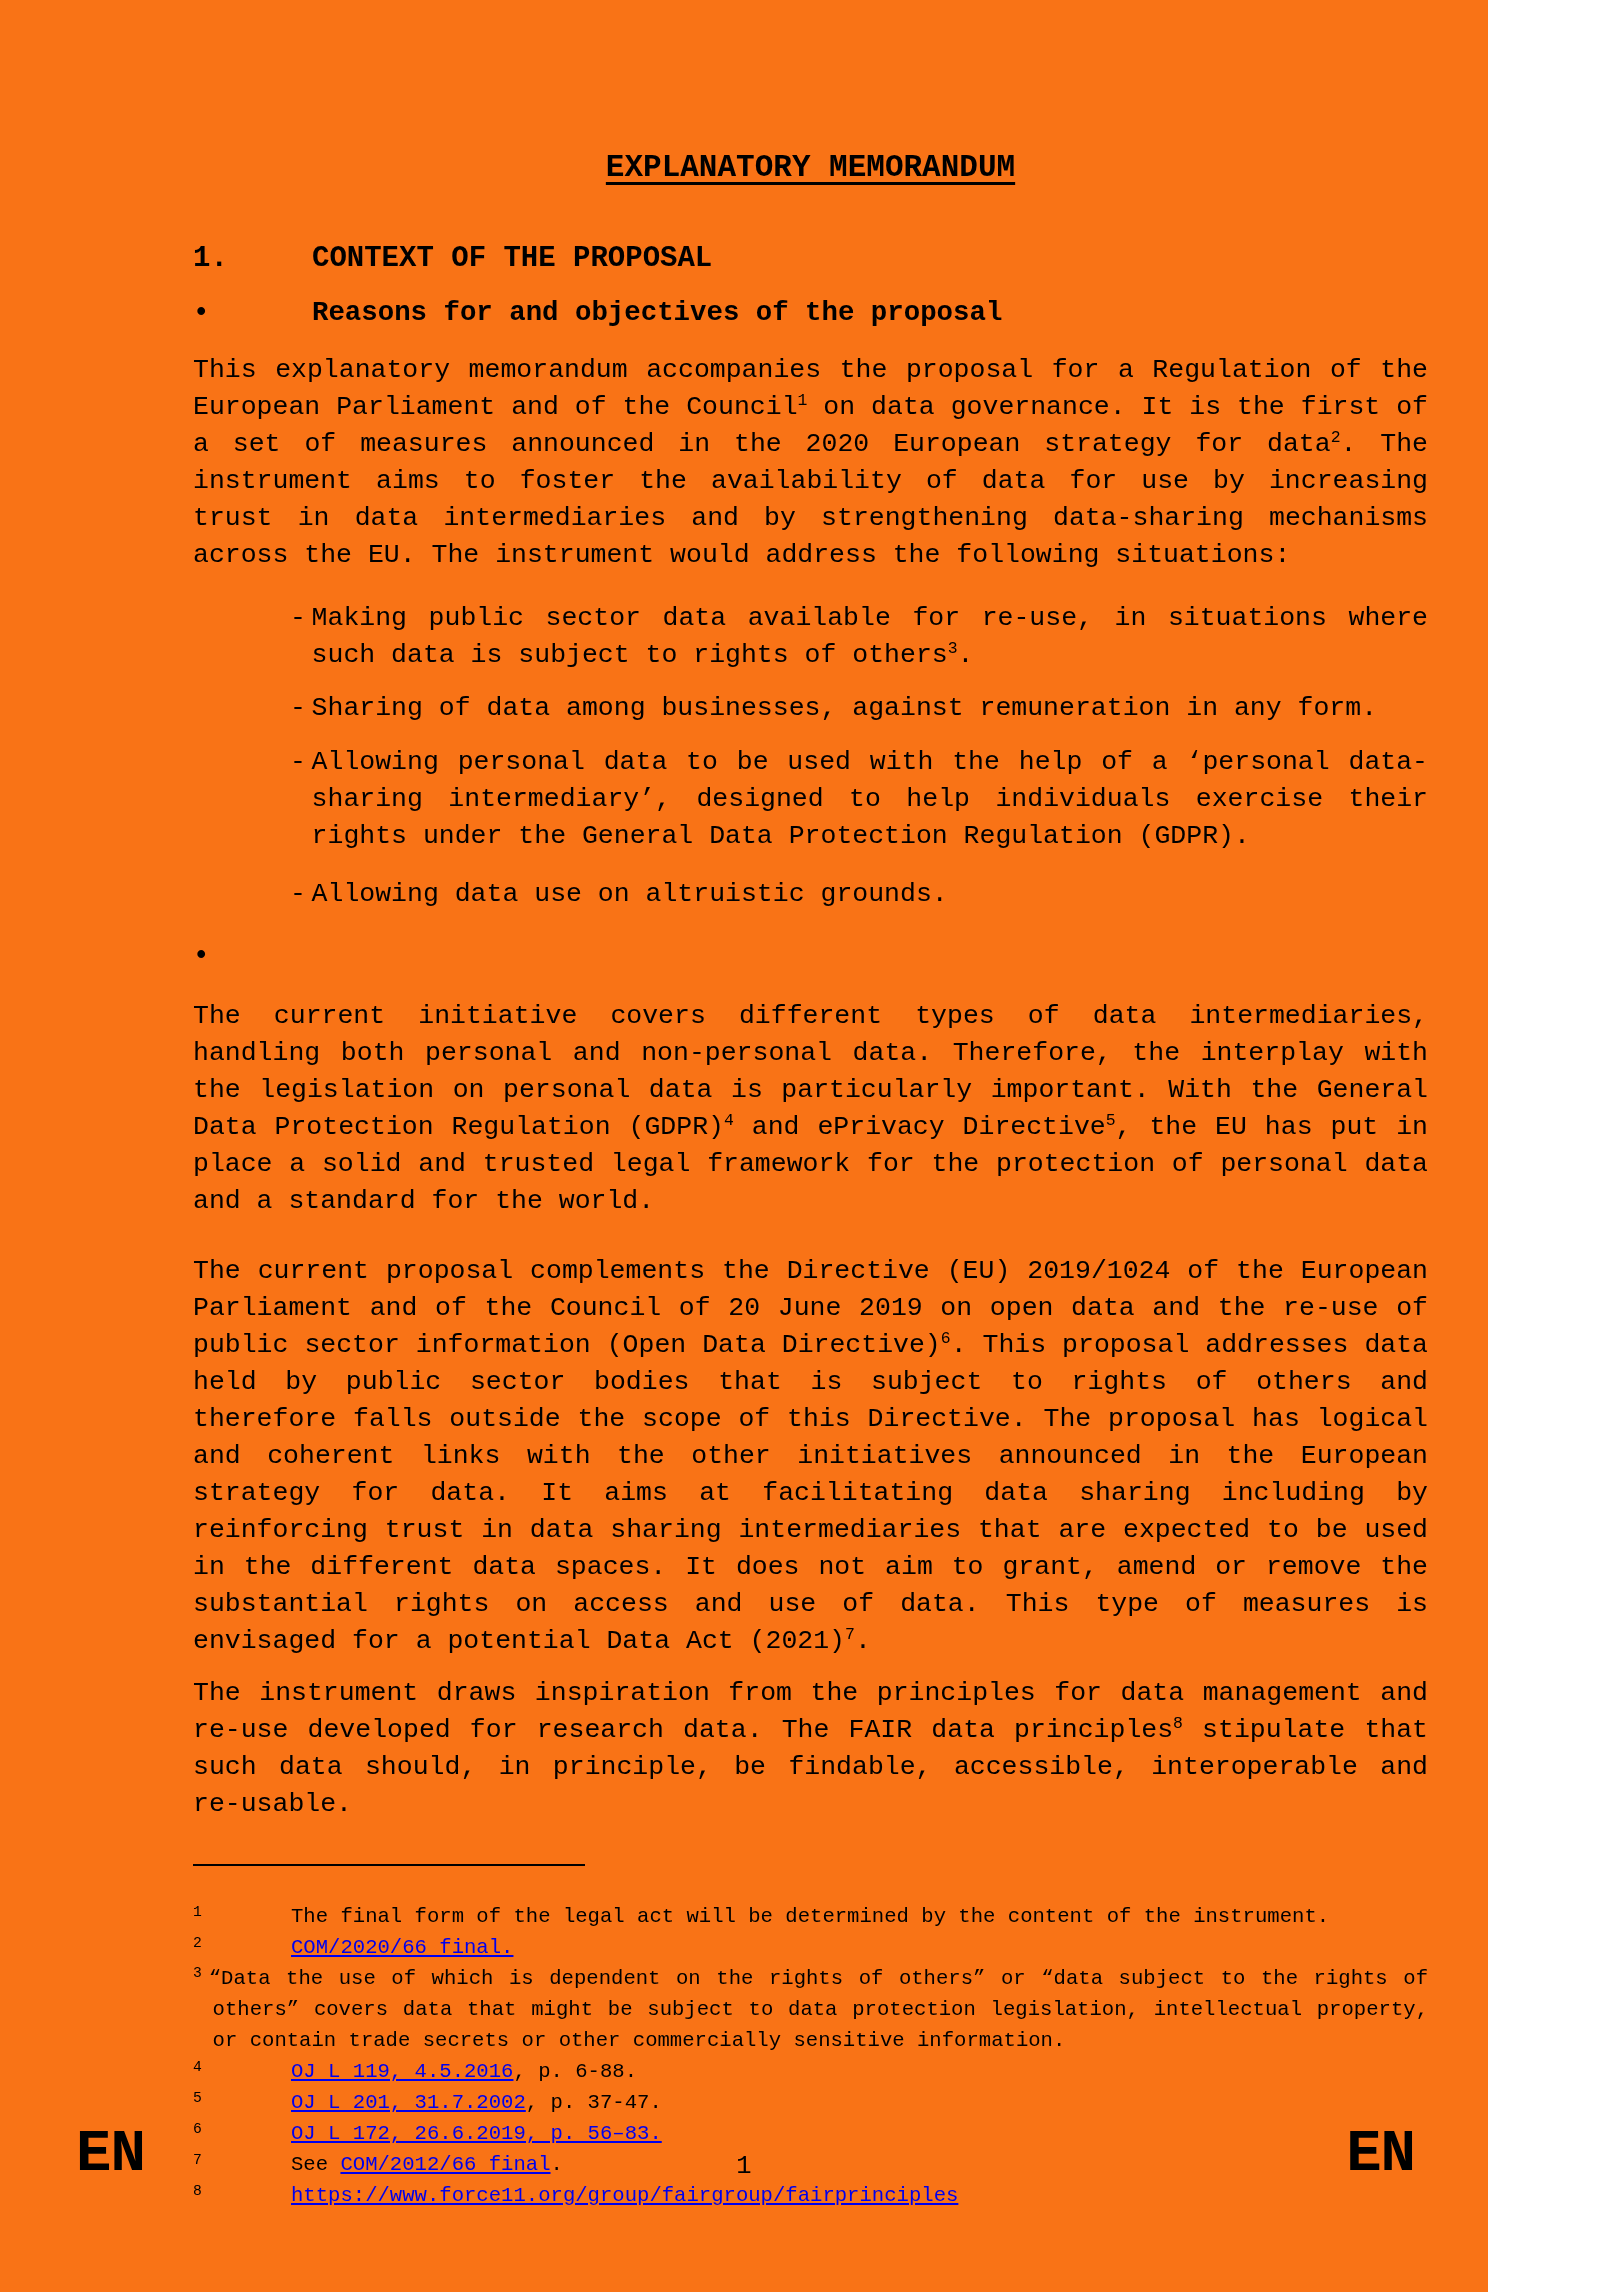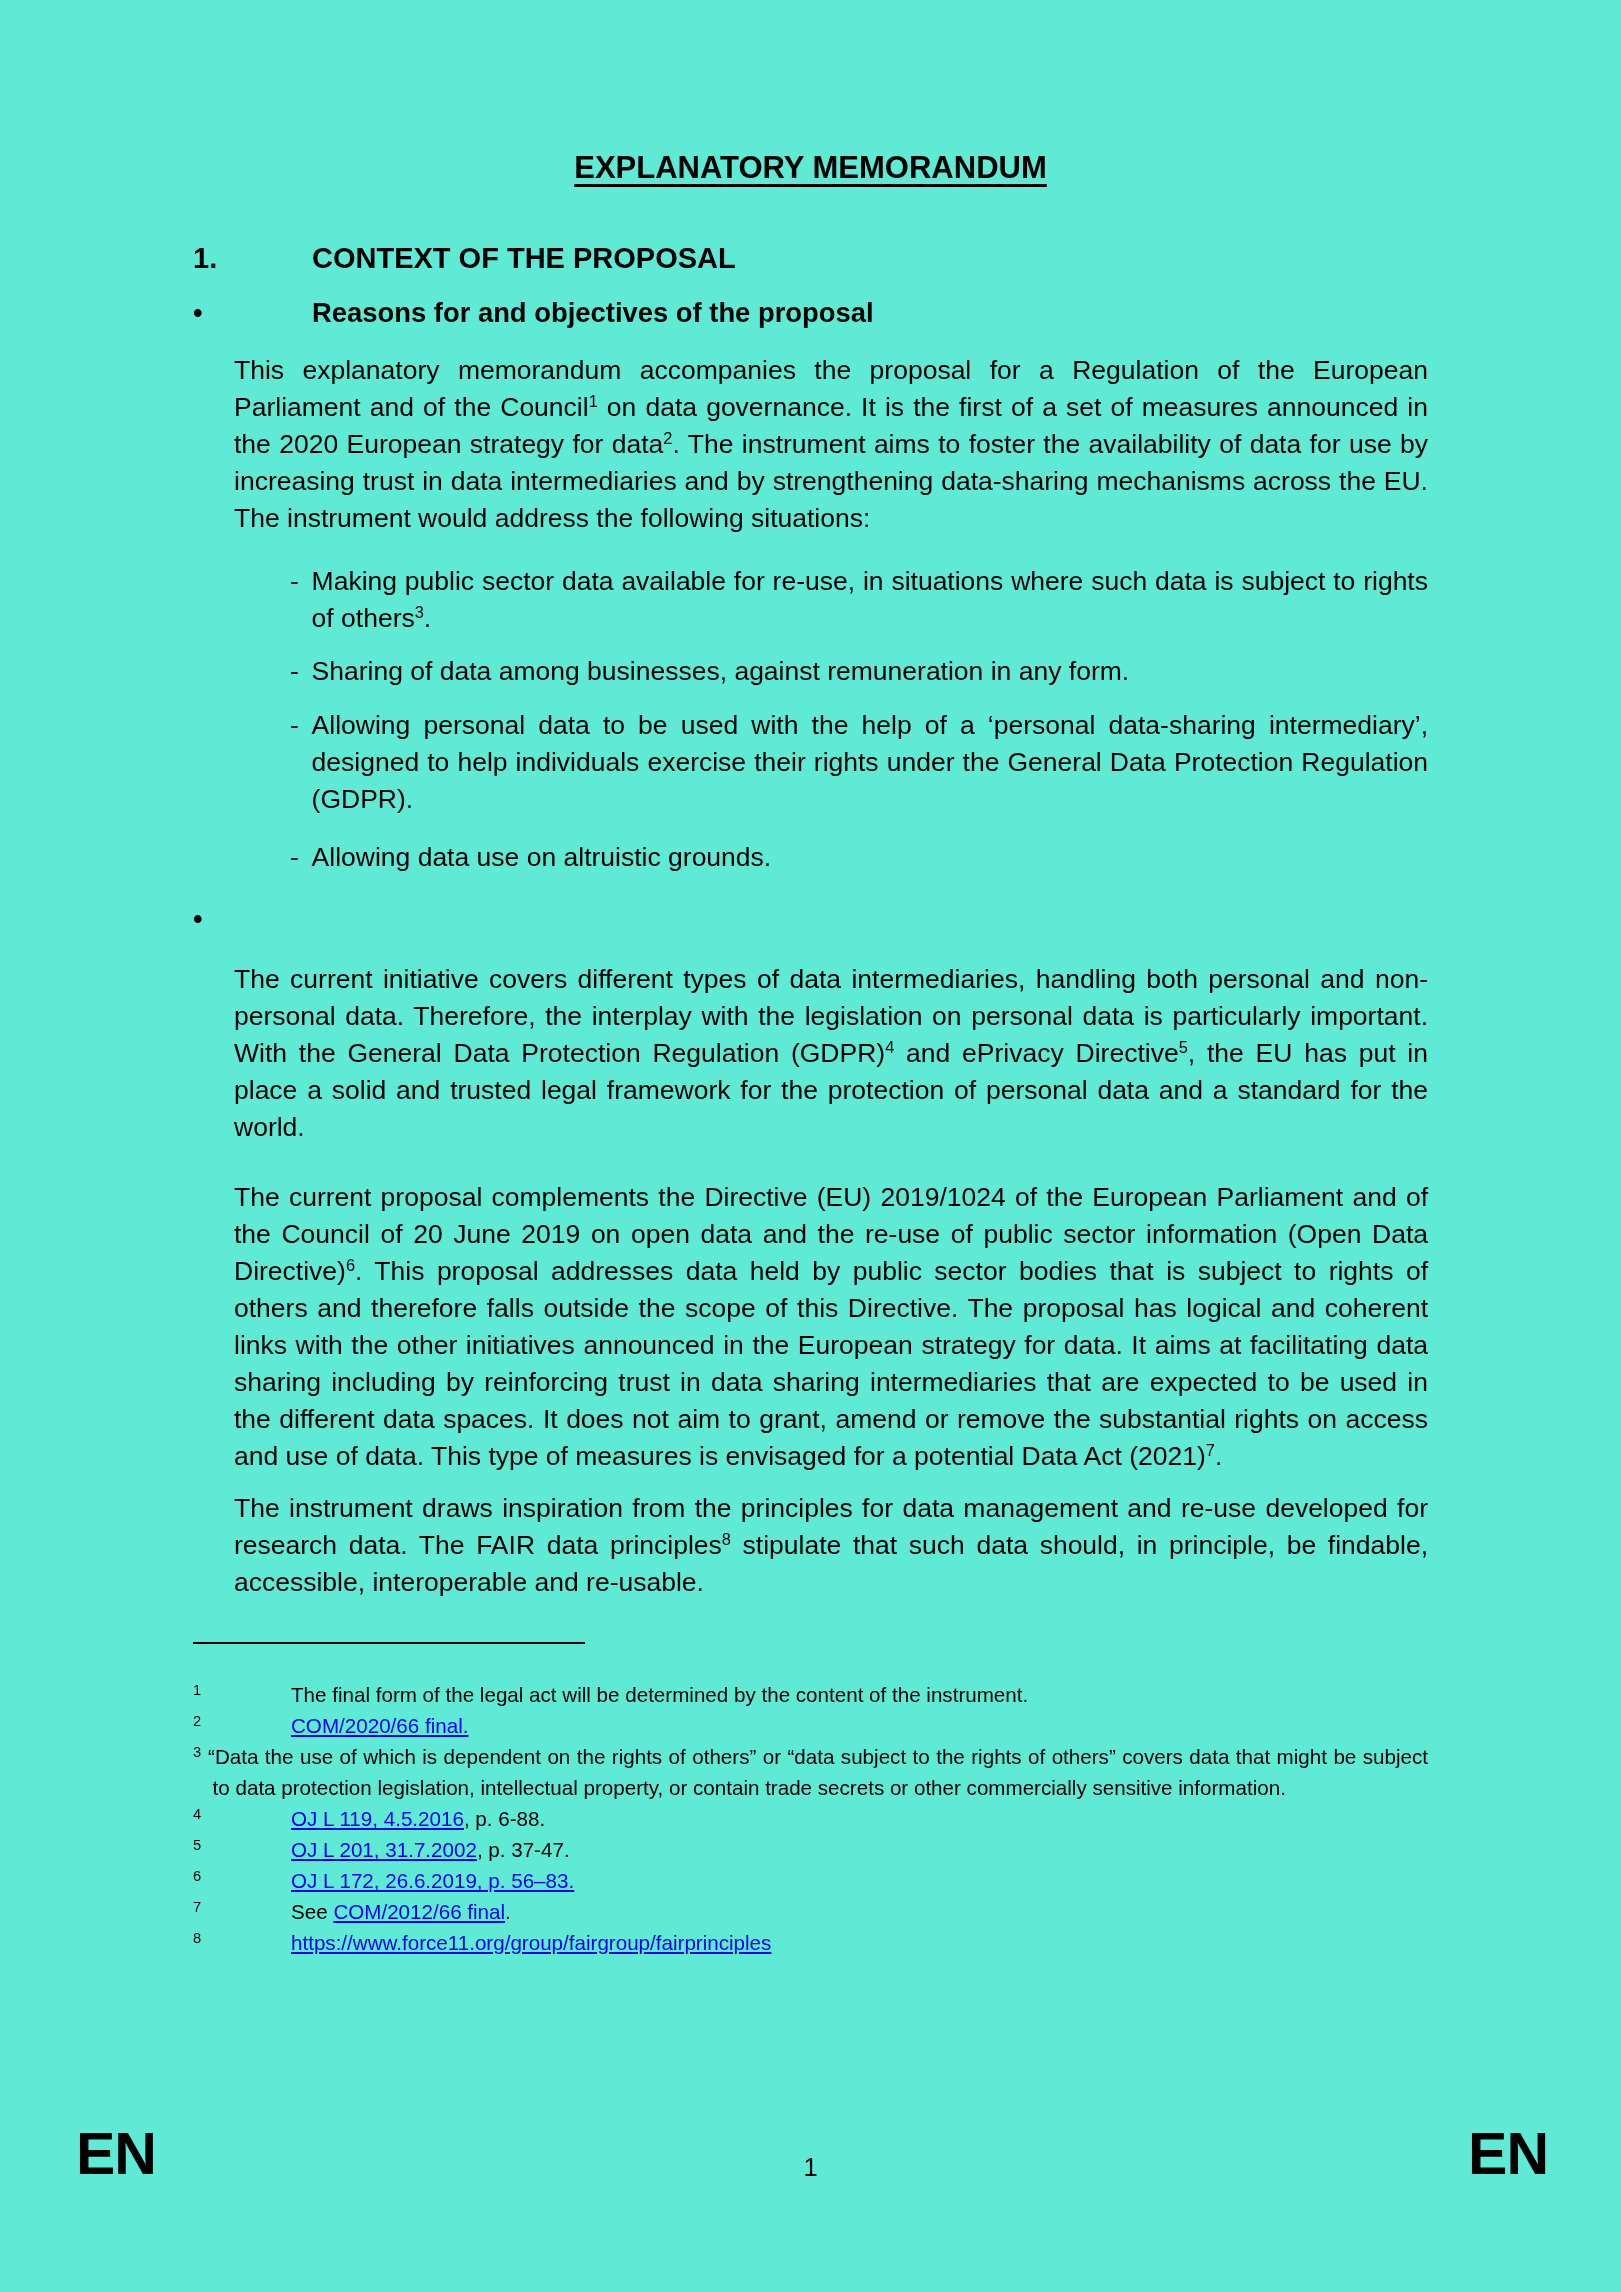--- a/index.html
+++ b/index.html
@@ -1,23 +1,23 @@
 <!DOCTYPE html>
 <html><head>
 <meta charset="utf-8">
 <style>
   * { margin:0; padding:0; box-sizing:border-box; }
   html,body { background:#ffffff; }
   .page {
     position:relative;
-    width:1621px;
+    width:1488px;
     height:2293px;
-    background:#5eead4;
+    background:#f97316;
     color:#000000;
-    font-family:Liberation Sans, sans-serif;
+    font-family:Liberation Mono, monospace;
     overflow:hidden;
   }
   .content {
     position:absolute;
     left:193px;
     top:149px;
     width:1235px;
   }
   .doc-title {
     text-align:center;
@@ -43,21 +43,20 @@
     font-size:27.4px;
     font-weight:bold;
     line-height:33px;
   }
   .bullet-head.first { margin-top:19.6px; }
   .bullet-head.second { margin-top:26.5px; }
   .para {
     font-size:26.5px;
     line-height:37px;
     text-align:justify;
-    margin-left:41px;
   }
   .para.p1 { margin-top:23.5px; }
   .para.p2 { margin-top:25.5px; }
   .para.p3 { margin-top:33px; }
   .para.p4 { margin-top:15.7px; }
   sup {
     font-size:0.62em;
     line-height:0;
     vertical-align:baseline;
     position:relative;

